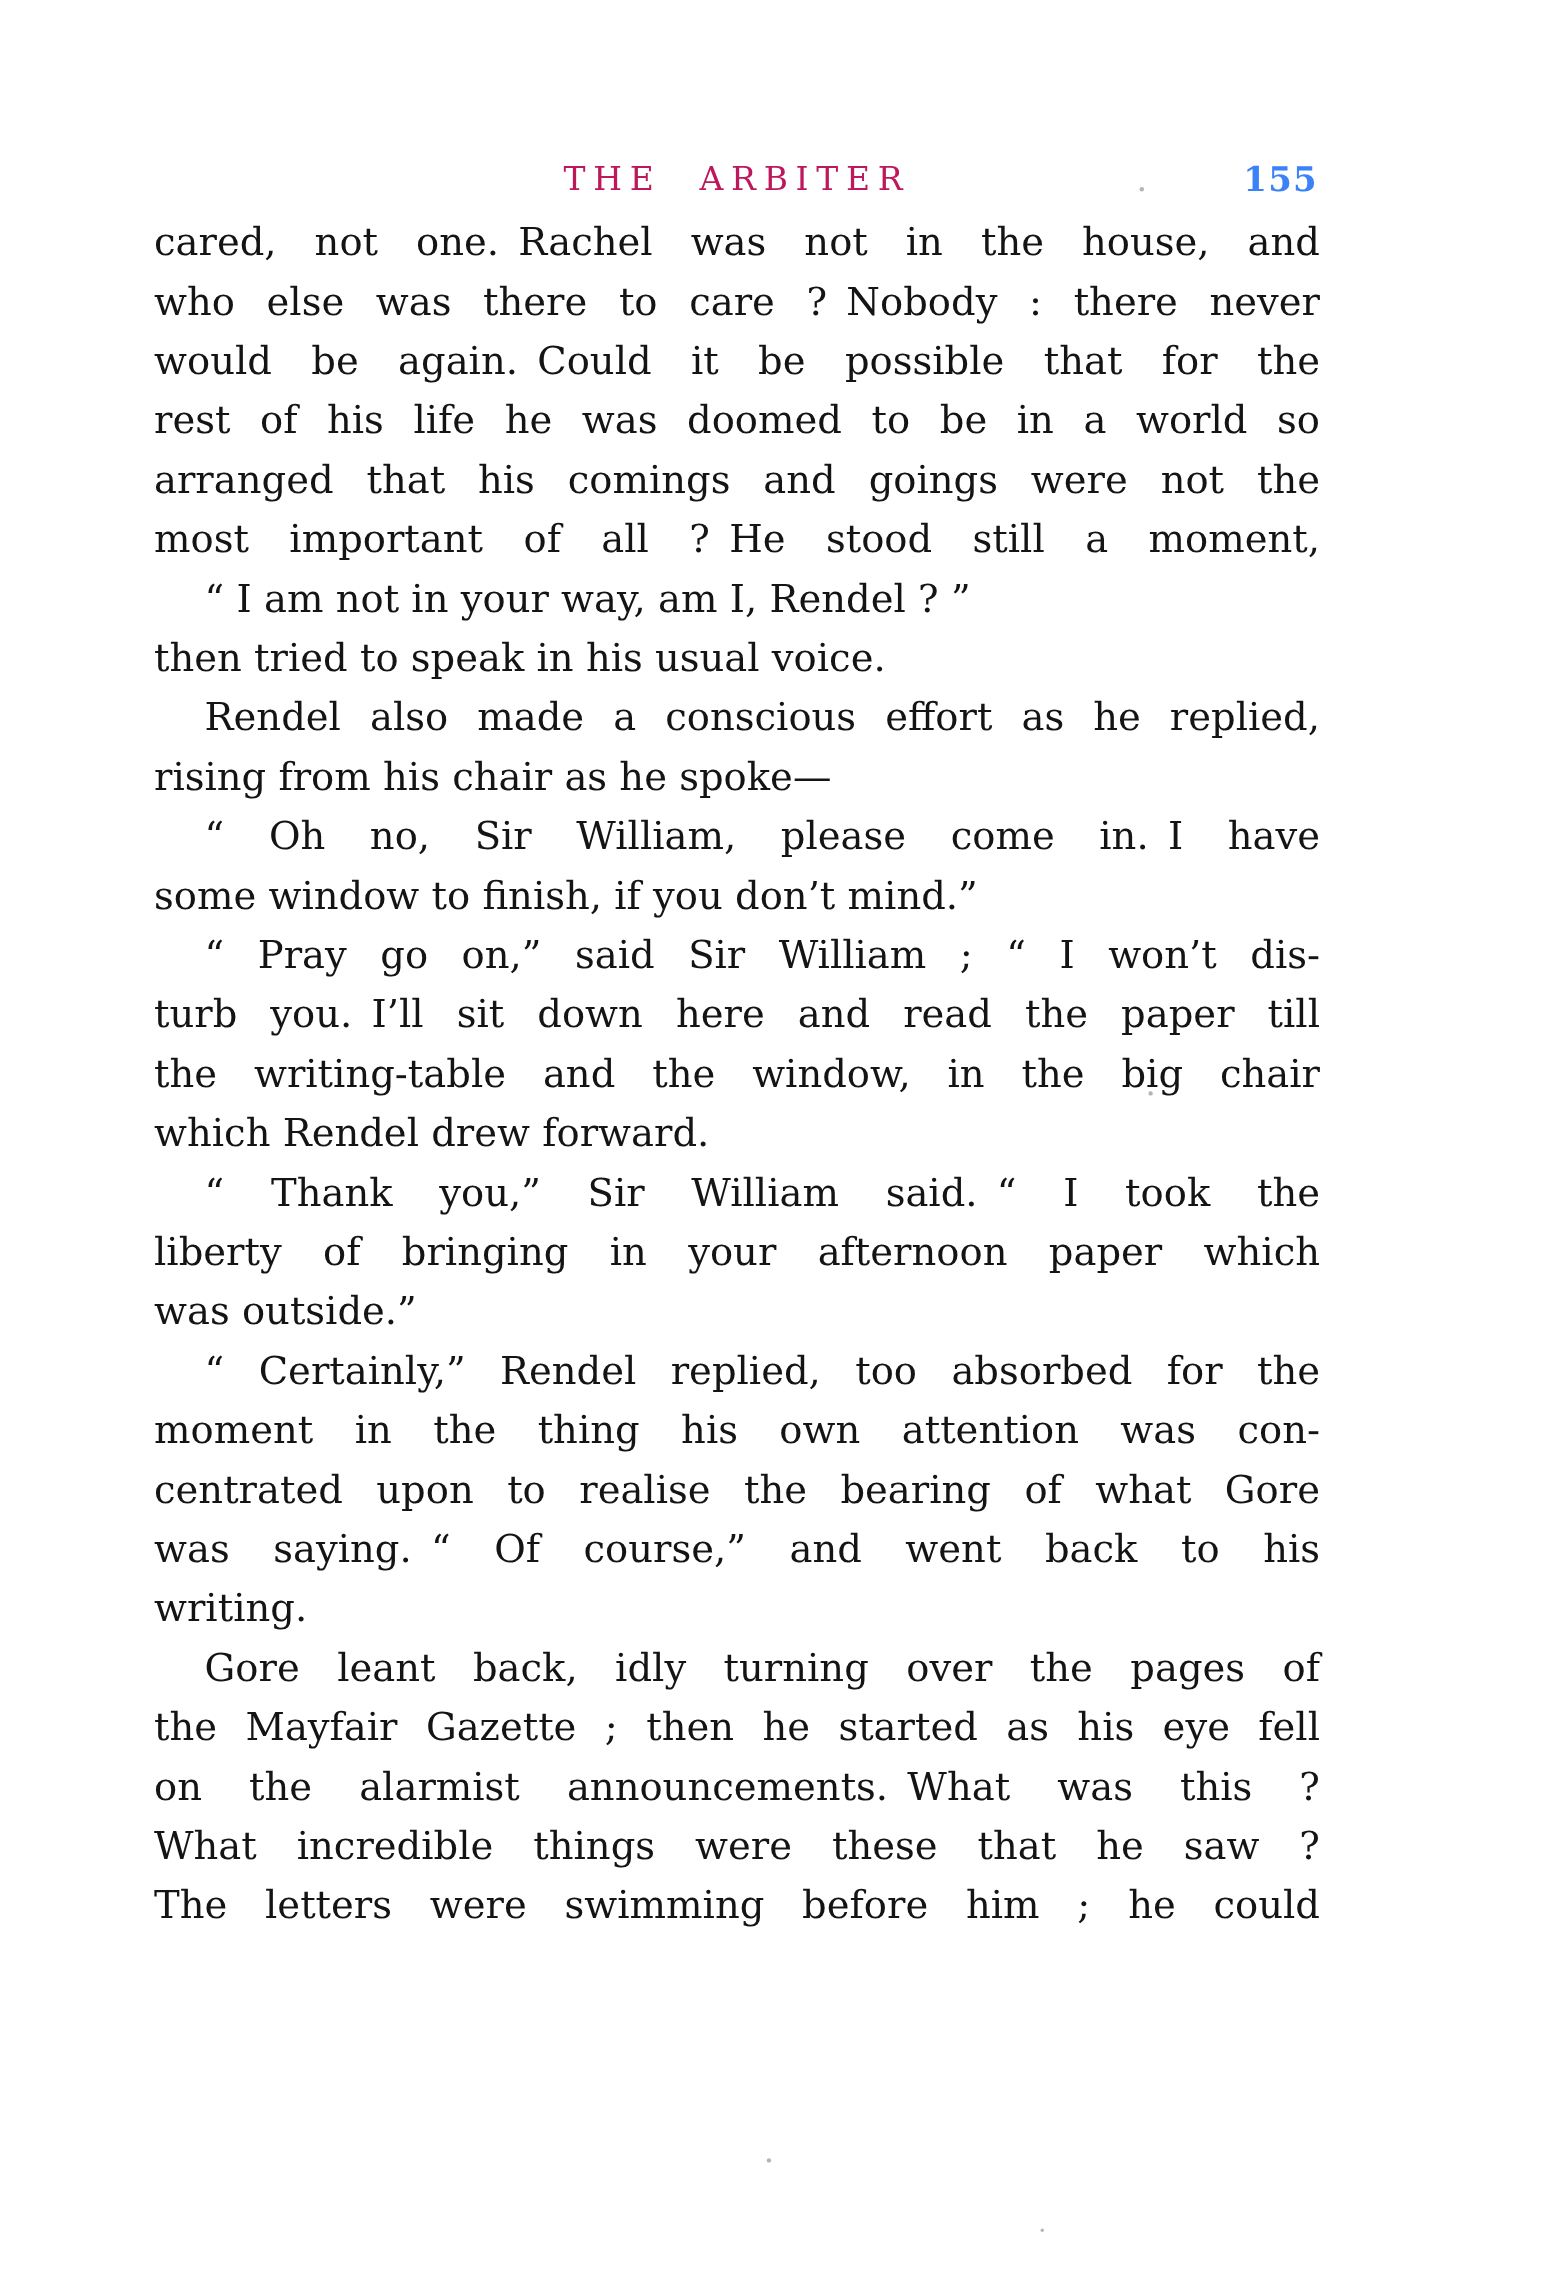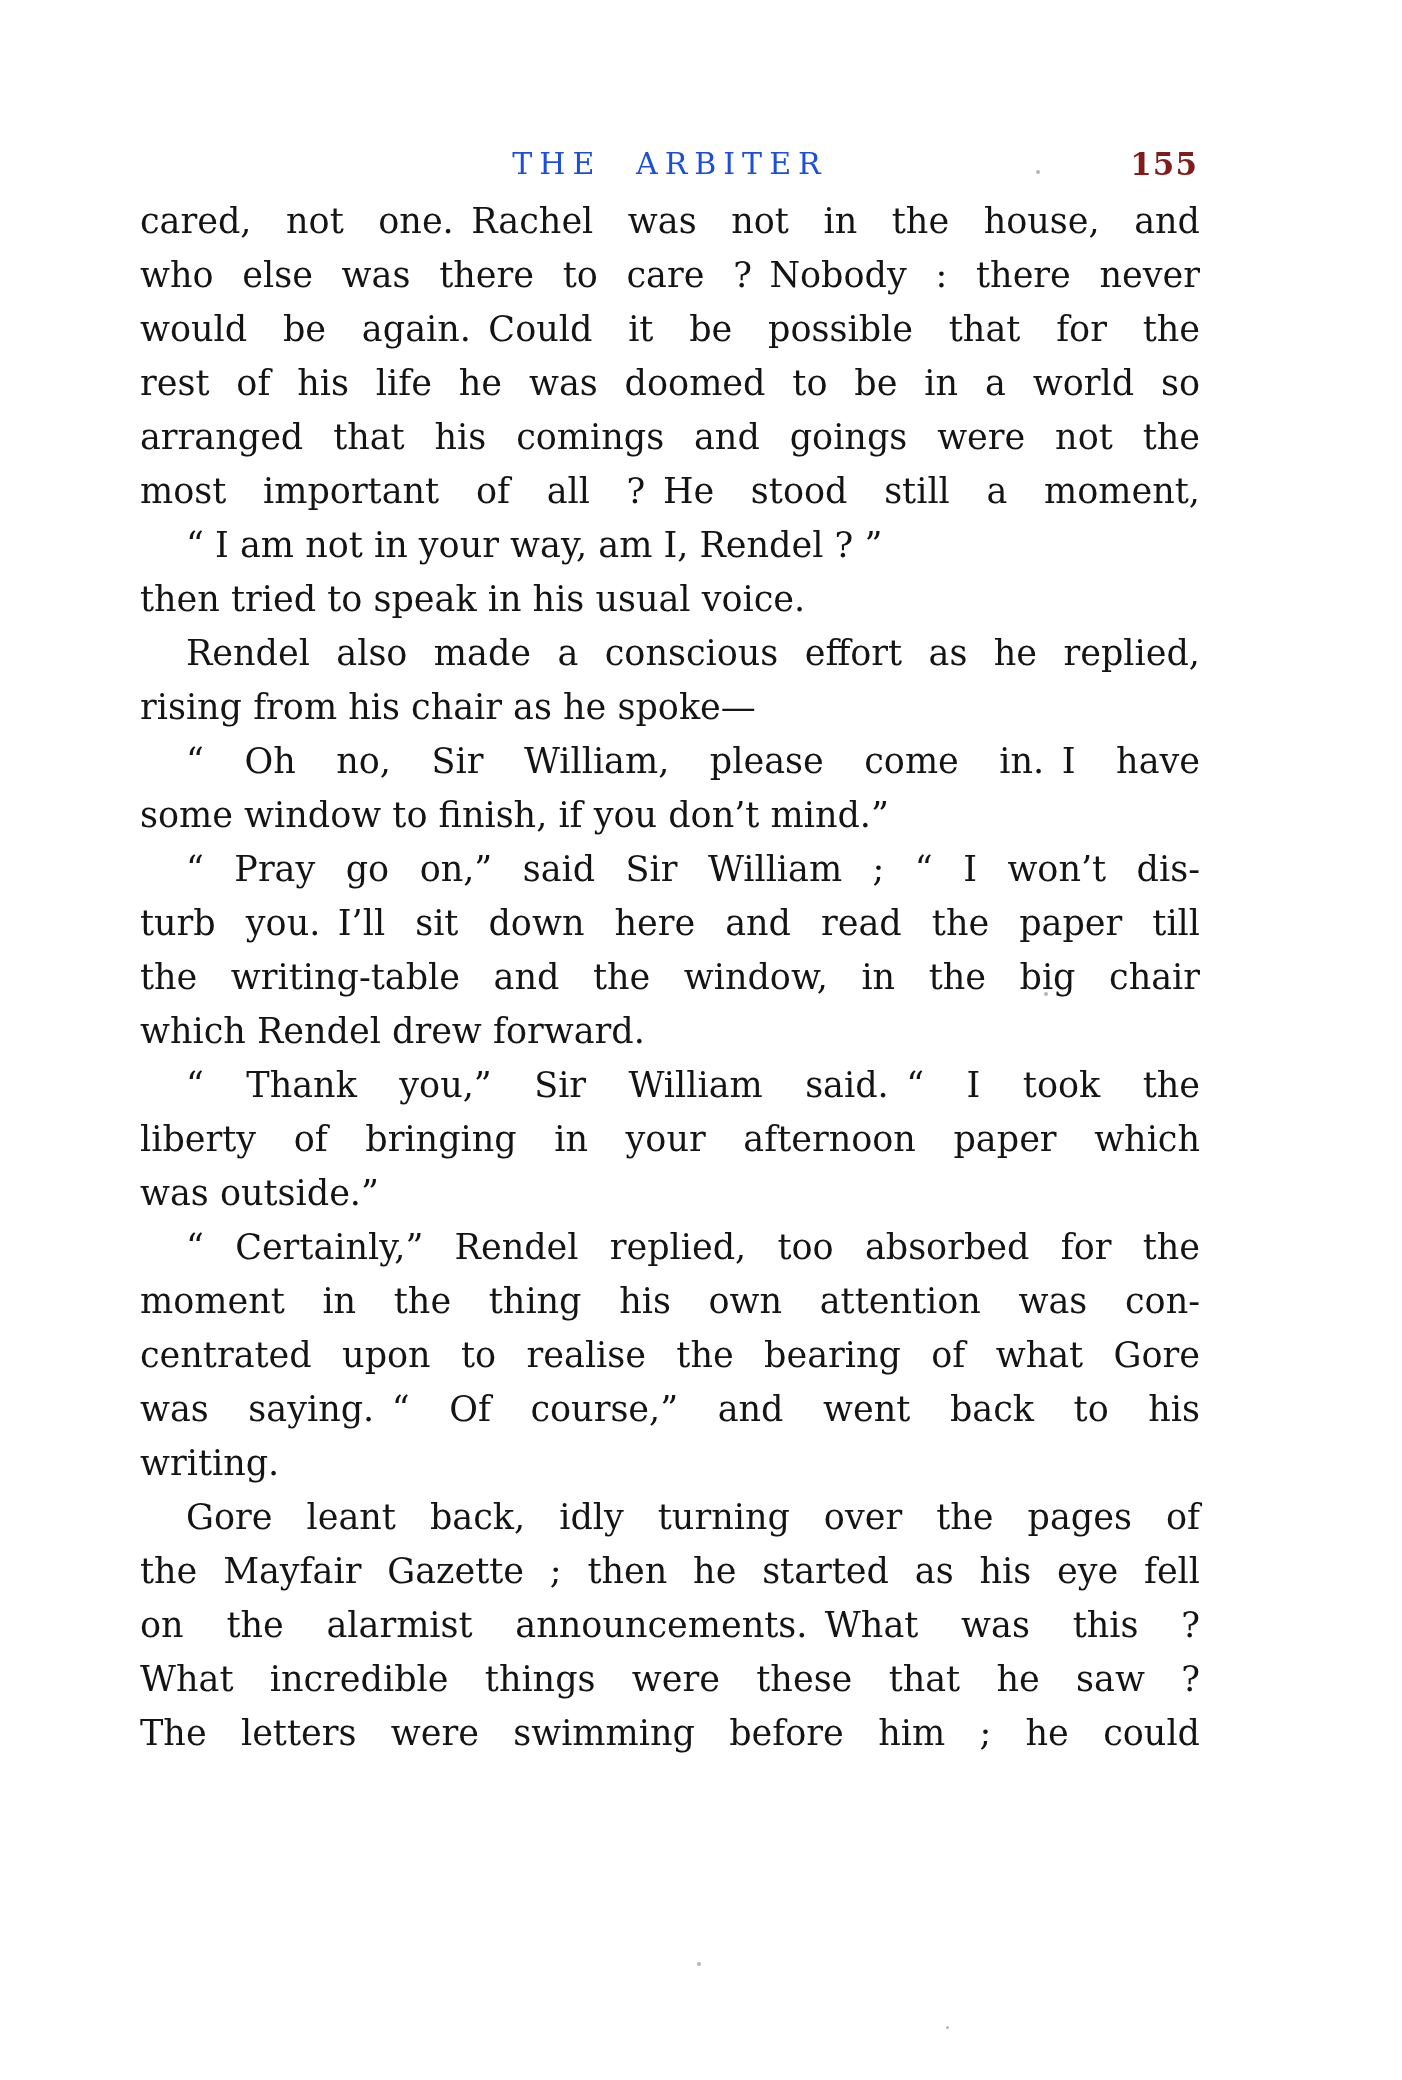--- a/index.html
+++ b/index.html
@@ -21,30 +21,30 @@
     left: 140px;
     top: 146px;
     width: 1060px;
     height: 44px;
   }
   .header-title {
     text-align: center;
     font-size: 30px;
     letter-spacing: 7px;
     word-spacing: 18px;
-    color: #1d4ed8;
+    color: #be185d;
   }
   .page-number {
     position: absolute;
     right: 2px;
     top: 0;
     font-size: 31px;
     font-weight: bold;
     letter-spacing: 1px;
-    color: #7f1d1d;
+    color: #3b82f6;
   }
   .text-block {
     position: absolute;
     left: 140px;
     top: 194px;
     width: 1060px;
     font-size: 35px;
     line-height: 54px;
   }
   .line {

